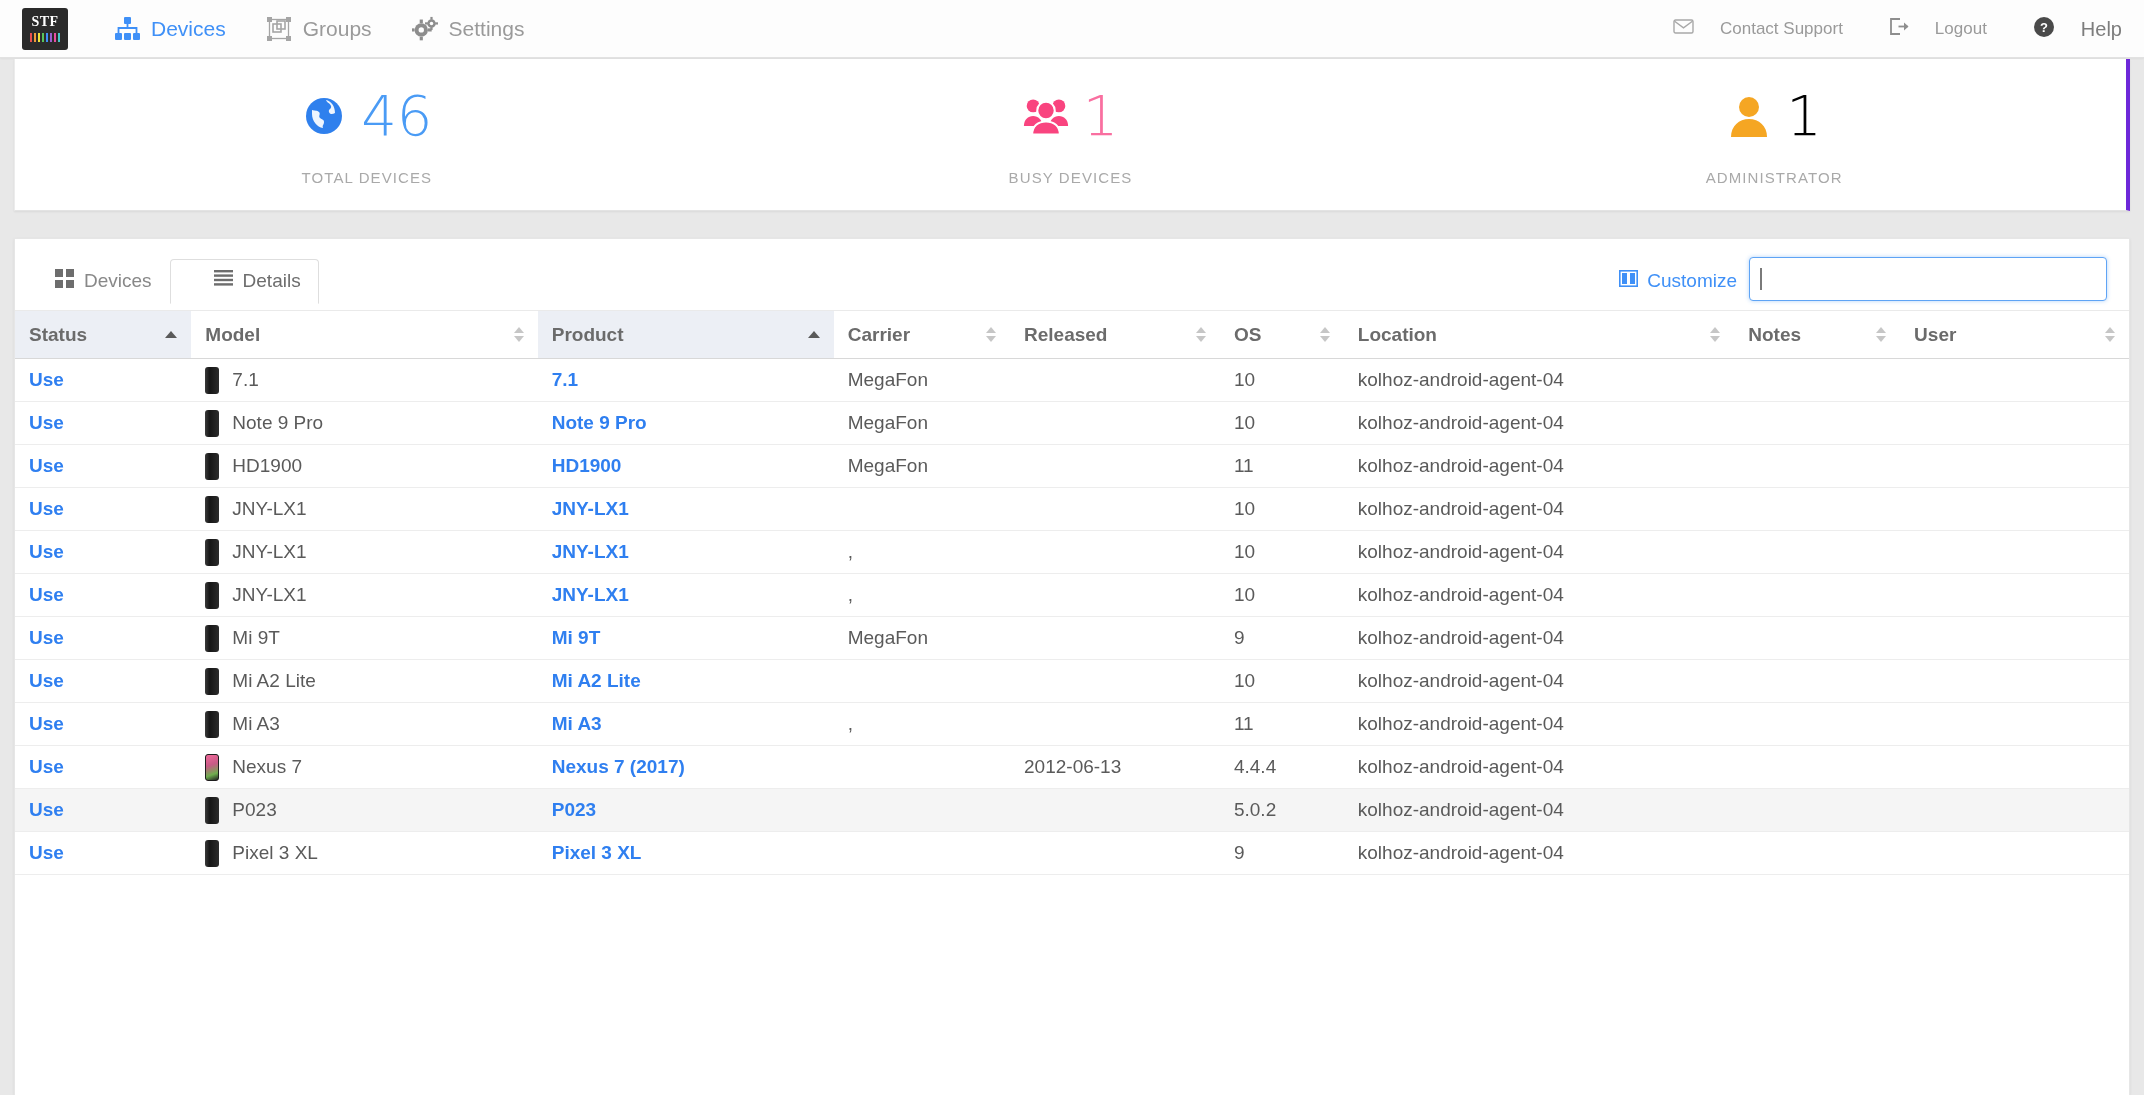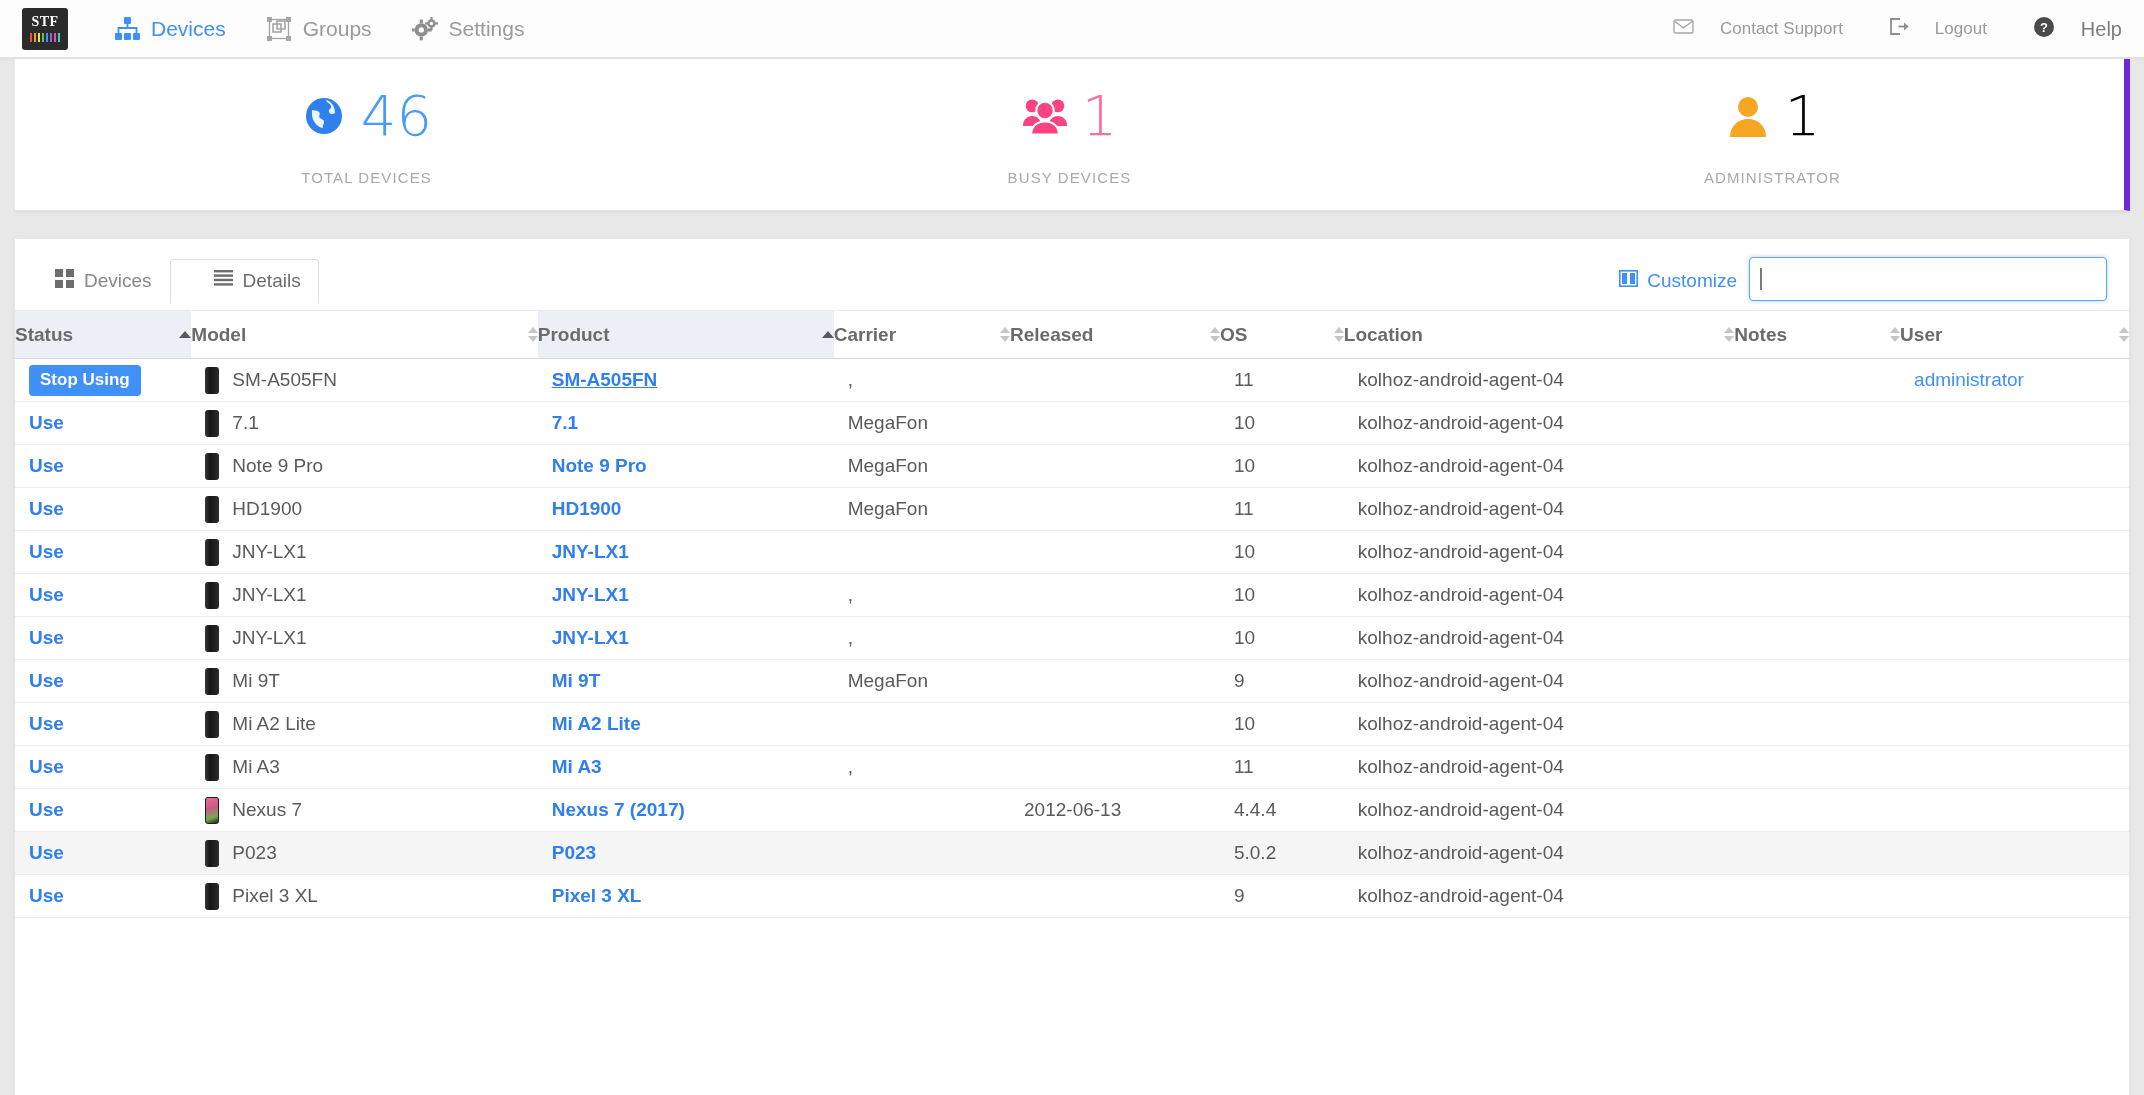--- a/index.html
+++ b/index.html
@@ -35,21 +35,21 @@
   .nav-icon { width: 26px; height: 26px; display: flex; align-items: center; justify-content: center; }
 
   .nav-right { position: absolute; right: 22px; top: 0; height: 58px; display: flex; align-items: center; gap: 46px; }
   .nav-right .nav-link { display: flex; align-items: center; gap: 26px; font-size: 17px; color: #9a9a9a; cursor: pointer; }
   .nav-right .nav-link.help { font-size: 20px; color: #7d7d7d; }
 
   
   .stats-panel {
     position: absolute; top: 59px; left: 14px; width: 2116px; height: 152px;
     background: #fff;
-    border-left: 1px solid #ececec; border-right: 6px solid #6d28d9; border-bottom: 1px solid #e3e3e3;
+    border-left: 1px solid #ececec; border-right: 4px solid #6d28d9; border-bottom: 1px solid #e3e3e3;
     display: flex;
     box-shadow: 0 1px 2px rgba(0,0,0,.07);
   }
   .stat { flex: 1 1 0; display: flex; flex-direction: column; align-items: center; padding-top: 22px; }
   .stat-top { display: flex; align-items: center; gap: 14px; height: 70px; }
   .stat-icon { width: 46px; height: 46px; display: flex; align-items: center; justify-content: center; }
   .stat-num { font-size: 56px; font-weight: 200; line-height: 1; font-family: "DejaVu Sans", sans-serif; }
   .stat-label { margin-top: 18px; font-size: 15px; letter-spacing: 1.1px; color: #a9a9a9; text-align: right; }
 
   
@@ -85,21 +85,21 @@
     display: flex; align-items: center; padding: 0 10px;
     font-size: 17px; color: #555;
   }
   .caret { width: 1.5px; height: 22px; background: #7a7a7a; }
 
   
   table.grid { width: 100%; border-collapse: collapse; table-layout: fixed; }
   table.grid thead th {
     height: 48px;
     font-size: 19px; font-weight: bold; color: #6b6b6b;
-    text-align: left; padding: 0 0;
+    text-align: left; padding: 0 14px;
     border-top: 1px solid #eaeaea; border-bottom: 1px solid #d8d8d8;
     background: #fff; cursor: pointer;
     position: relative; white-space: nowrap;
     vertical-align: middle;
   }
   table.grid thead th.sorted { background: #eceff5; }
   .th-inner { display: flex; align-items: center; justify-content: space-between; height: 100%; }
   .sort-both { display: inline-flex; flex-direction: column; gap: 3px; opacity: .55; }
   .sort-both i { width: 0; height: 0; border-left: 5px solid transparent; border-right: 5px solid transparent; }
   .sort-both i.up { border-bottom: 6px solid #999; }
@@ -425,36 +425,20 @@
                 <span class="sort-both">
                   <i class="up"></i>
                   <i class="down"></i>
                 </span>
               </div>
             </th>
           </tr>
       </thead>
       <tbody id="grid-body">
           <tr>
-            <td><span class="btn-stop">Stop Using</span></td>
-            <td>
-              <div class="model-cell">
-                <span class="phone"></span>
-                <span>SM-A505FN</span>
-              </div>
-            </td>
-            <td><span class="lnk under">SM-A505FN</span></td>
-            <td>,</td>
-            <td></td>
-            <td>11</td>
-            <td>kolhoz-android-agent-04</td>
-            <td></td>
-            <td><span class="user-lnk">administrator</span></td>
-          </tr>
-          <tr>
             <td><span class="lnk">Use</span></td>
             <td>
               <div class="model-cell">
                 <span class="phone"></span>
                 <span>7.1</span>
               </div>
             </td>
             <td><span class="lnk">7.1</span></td>
             <td>MegaFon</td>
             <td></td>

